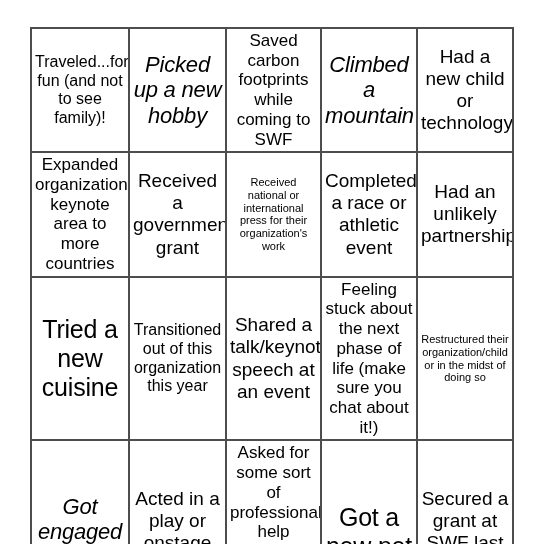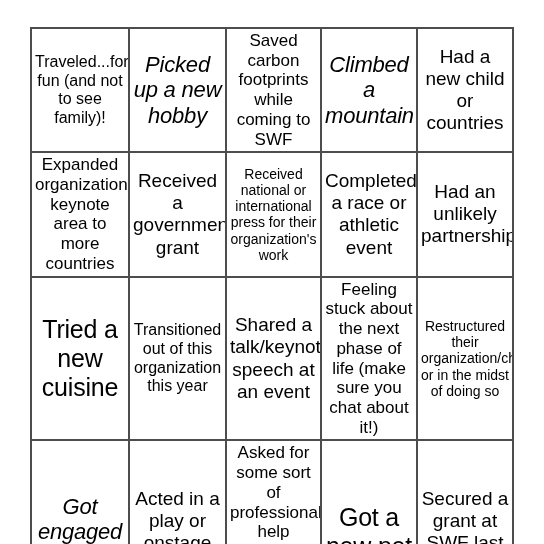--- a/index.html
+++ b/index.html
@@ -50,41 +50,41 @@
   tr.r2 td { height: 98px; }
   tr.r3 td { height: 108px; }
   tr.r4 td { height: 98px; }
 
   
   .fs-xl { font-size: 25px; letter-spacing: -0.2px; }
   .fs-lg { font-size: 22px; letter-spacing: -0.2px; font-style: italic; }
   .fs-md { font-size: 19px; }
   .fs-sm { font-size: 16px; }
   .fs-xs { font-size: 17px; }
-  .fs-xxs { font-size: 14px; }
+  .fs-xxs { font-size: 11px; }
 </style>
 </head>
 <body>
 
 <div id="bingo-card">
   <table class="bingo-grid">
     <colgroup>
       <col class="c0">
         <col class="c1">
         <col class="c2">
         <col class="c3">
         <col class="c4">
     </colgroup>
     <tbody>
       <tr class="r0">
         <td class="fs-sm">Traveled...for fun (and not to see family)!</td>
         <td class="fs-lg">Picked up a new hobby</td>
         <td class="fs-xs">Saved carbon footprints while coming to SWF</td>
         <td class="fs-lg">Climbed a mountain</td>
-        <td class="fs-md">Had a new child or countries</td>
+        <td class="fs-md">Had a new child or technology</td>
       </tr>
       <tr class="r1">
         <td class="fs-xs">Expanded organization's keynote area to more countries</td>
         <td class="fs-md">Received a government grant</td>
         <td class="fs-xxs">Received national or international press for their organization's work</td>
         <td class="fs-md">Completed a race or athletic event</td>
         <td class="fs-md">Had an unlikely partnership</td>
       </tr>
       <tr class="r3">
         <td class="fs-xl">Tried a new cuisine</td>

